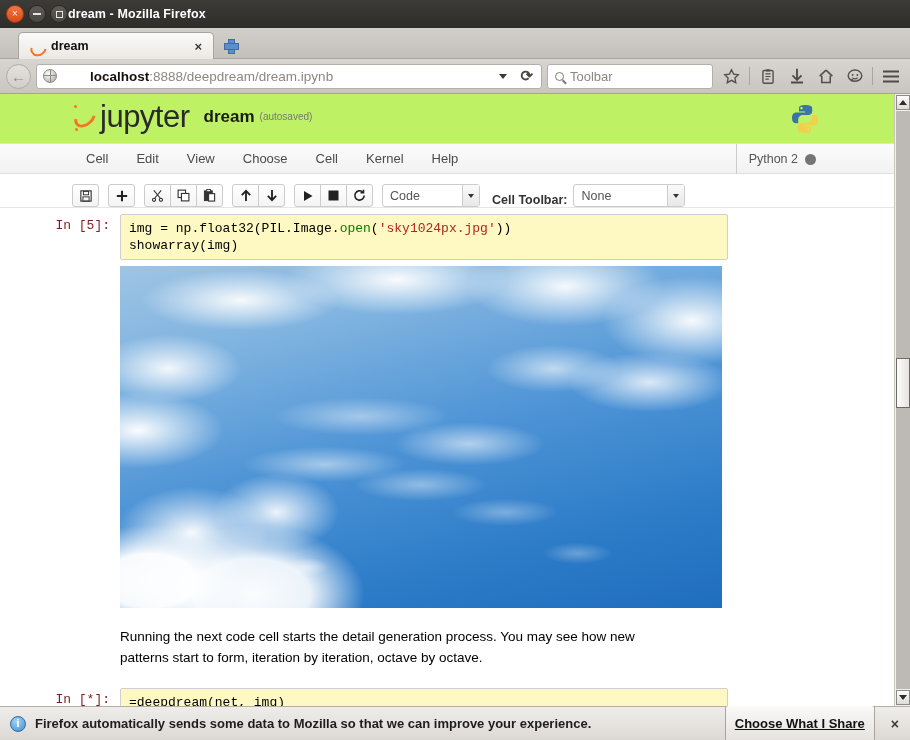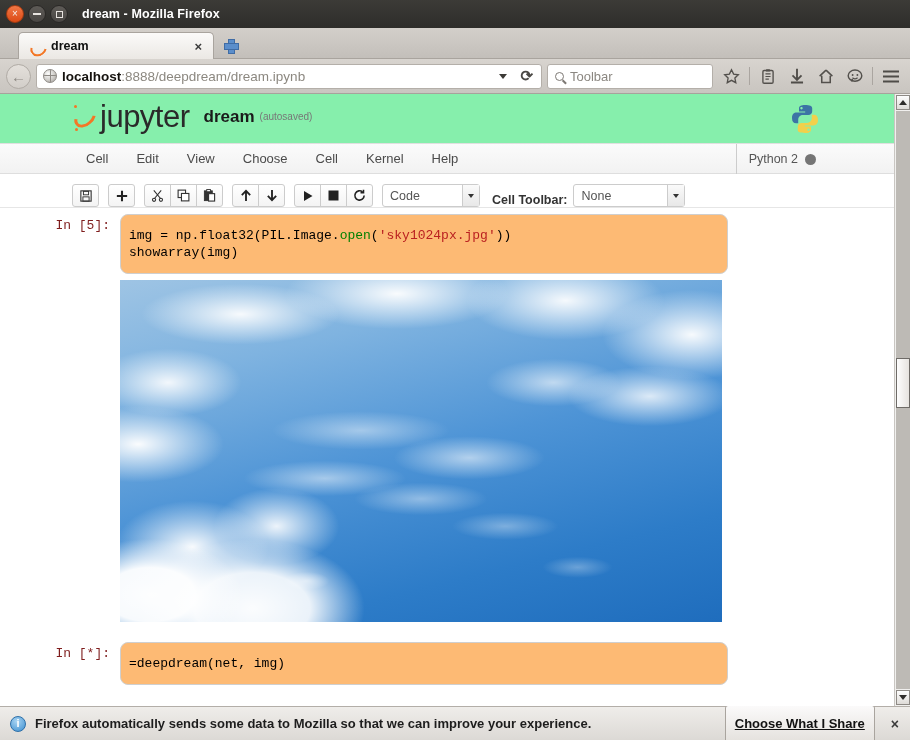--- a/index.html
+++ b/index.html
@@ -24,21 +24,21 @@
     display: flex; align-items: center; justify-content: center;
     font-size: 10px; color: #f4f0ec; line-height: 1;
     background: linear-gradient(to bottom,#5e5b57,#4a4744);
     border: 1px solid #2a2826;
   }
   .wbtn.close { background: linear-gradient(to bottom,#f07746,#dc4a14); border-color:#a53a10; }
   .wbtn .sq { width:7px;height:7px;border:1.5px solid #e8e4e0; }
   .wbtn .dash { width:8px;height:1.5px;background:#e8e4e0; }
   .wtitle {
     color: #fff; font-size: 12.5px; font-weight: bold;
-    margin-left: 14px; letter-spacing: .1px;
+    letter-spacing: .1px;
   }
 
   
   .tabstrip {
     height: 31px;
     background: linear-gradient(to bottom,#d3cfca 0%, #c3bfba 100%);
     display: flex; align-items: flex-end;
     padding-left: 18px;
     border-bottom: 1px solid #a9a49e;
     position: relative;
@@ -112,21 +112,21 @@
     min-width: 0;
   }
   .globe {
     width: 14px;height:14px;border-radius:50%;
     background: radial-gradient(circle at 35% 32%, #fdfdfd 0%, #cfcdc9 55%, #9e9a95 100%);
     border: 1px solid #8e8a85; flex: none; position: relative; overflow:hidden;
   }
   .globe::before{content:"";position:absolute;left:-1px;top:5px;width:16px;height:1px;background:#8e8a85;}
   .globe::after{content:"";position:absolute;left:6px;top:-1px;width:1px;height:16px;background:#8e8a85;}
   .urltext { font-size: 13.5px; color: #8c8880; flex:1; white-space: nowrap; overflow:hidden; }
-  .urltext b { color: #15120e; font-weight: bold; }
+  .urltext b { color: #15120e; font-weight: bold; margin-left: 28px; }
   .drop-caret {
     width:0;height:0;border-left:4px solid transparent;border-right:4px solid transparent;
     border-top:5px solid #3c3a36; margin-right:4px; flex:none;
   }
   .reloadbtn { color:#4a4845; font-size:15px; padding:0 4px; flex:none; font-weight:bold; }
   .searchbar {
     width: 166px; height: 25px;
     background: #fff; border: 1px solid #b4afa9; border-radius: 3px;
     display:flex;align-items:center;gap:6px;padding:0 7px; flex:none;
   }
@@ -147,21 +147,21 @@
   .page {
     position: relative;
     height: 612px;
     background: #fff;
     overflow: hidden;
   }
   .page-inner { position:absolute; inset:0 16px 0 0; }
 
   
   .jheader {
-    height: 50px; background: #86efac;
+    height: 50px; background: #bef264;
     border-bottom: 1px solid #e0e0e0;
     display:flex; align-items:center;
     padding: 0 18px 4px 72px;
     position: relative;
   }
   .logo { display:flex;align-items:center; }
   .logo-mark { width: 26px; height: 30px; position: relative; margin-right: 2px; }
   .logo-mark .arc {
     position:absolute;left:1px;top:7px;width:24px;height:17px;
     border: 3.4px solid #f37726; border-radius:50%;
@@ -230,22 +230,22 @@
 
   
   .nbbody { position: relative; background:#fff; padding-left: 0; }
   .cellrow { display: flex; padding: 6px 16px 0 0; }
   .prompt {
     width: 120px; flex: none; text-align: right; padding-right: 10px;
     font-family: "Liberation Mono", monospace; font-size: 13px;
     color: #7f1d1d; padding-top: 4px;
   }
   .codebox {
-    flex: 1; background: #fdba74; border: 1px solid #cfcfcf;
-    border-radius: 8px; padding: 12px 8px;
+    flex: 1; background: #fef9c3; border: 1px solid #cfcfcf;
+    border-radius: 2px; padding: 5px 8px;
     font-family: "Liberation Mono", monospace; font-size: 13px;
     line-height: 17px; color: #000;
     max-width: 608px;
   }
   .tok-fn { color: #008000; }
   .tok-str { color: #ba2121; }
 
   .outrow { display:flex; padding: 6px 16px 0 0; }
   .outpad { width: 120px; flex:none; }
   .sky {
@@ -544,20 +544,27 @@
           <div><span>img = np.float32(PIL.Image.</span><span class="tok-fn">open</span><span>(</span><span class="tok-str">'sky1024px.jpg'</span><span>))</span></div>
           <div>showarray(img)</div>
         </div>
       </div>
 
       <div class="outrow">
         <div class="outpad"></div>
         <div class="sky"></div>
       </div>
 
+      <div class="mdrow">
+        <div class="outpad"></div>
+        <div class="mdtext">
+          <div>Running the next code cell starts the detail generation process. You may see how new</div>
+          <div>patterns start to form, iteration by iteration, octave by octave.</div>
+        </div>
+      </div>
 
       <div class="cellrow bottomcell">
         <div class="prompt">In [*]:</div>
         <div class="codebox">
           <div>=deepdream(net, img)</div>
         </div>
       </div>
 
     </div>
   </div>

